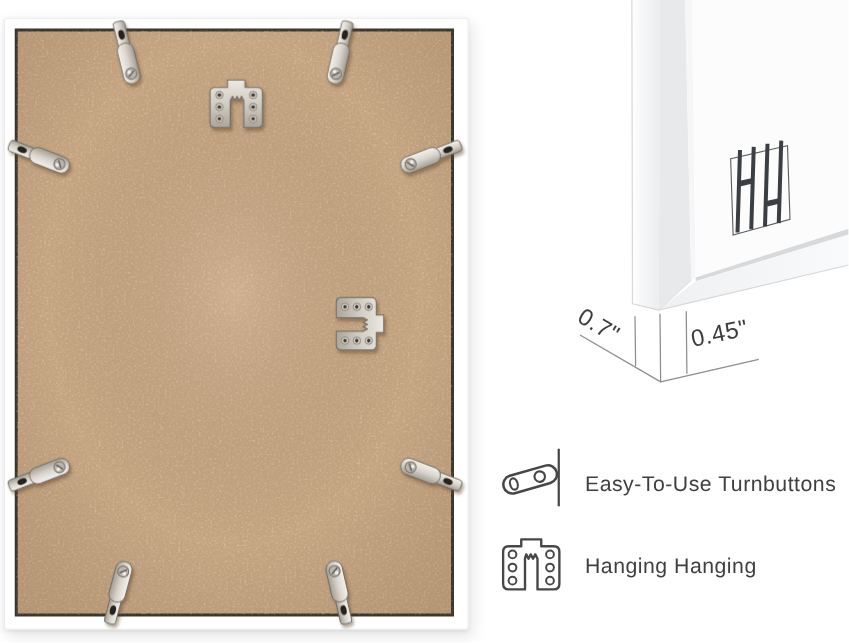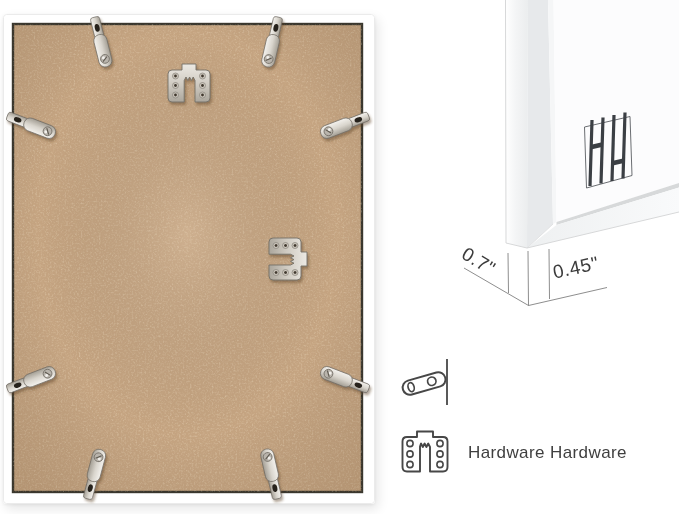--- a/index.html
+++ b/index.html
@@ -176,29 +176,30 @@
   <span class="dim dim-045">0.45"</span>
 
   <svg class="icon-svg icon-1" width="56" height="52" viewBox="0 0 56 52" fill="none" stroke="#474747" stroke-width="2">
     <line x1="50" y1="3" x2="50" y2="49" stroke-width="1.8"></line>
     <g transform="rotate(-16 28 27)">
       <rect x="5" y="20" width="44" height="14.5" rx="7.2"></rect>
       <ellipse cx="13.5" cy="27.2" rx="3" ry="4.6" stroke-width="1.7"></ellipse>
       <circle cx="35" cy="27.2" r="4.2" stroke-width="1.7"></circle>
     </g>
   </svg>
+  <span class="feature-label lbl-1">Easy-To-Use Turnbuttons</span>
 
   <svg class="icon-svg icon-2" width="50" height="46" viewBox="0 0 50 46" fill="none" stroke="#474747" stroke-width="1.9" stroke-linejoin="round">
     <path d="M7,9 H17 V3.5 H33 V9 H43 Q47.5,9 47.5,13.5 V39 Q47.5,43.5 43,43.5 H30 V19
              L28.2,15.5 L26.4,19 L24.6,15.5 L22.8,19 L21,15.5 L20,18.5 V43.5 H7
              Q2.5,43.5 2.5,39 V13.5 Q2.5,9 7,9 Z"></path>
     <g stroke-width="1.6">
       <circle cx="10" cy="15.5" r="3.1"></circle>
         <circle cx="10" cy="26" r="3.1"></circle>
         <circle cx="10" cy="36.5" r="3.1"></circle>
       <circle cx="40" cy="15.5" r="3.1"></circle>
         <circle cx="40" cy="26" r="3.1"></circle>
         <circle cx="40" cy="36.5" r="3.1"></circle>
     </g>
   </svg>
-  <span class="feature-label lbl-2">Hardware Hardware</span>
+  <span class="feature-label lbl-2">Hanging Hanging</span>
 
 </div>
 
 </body></html>

